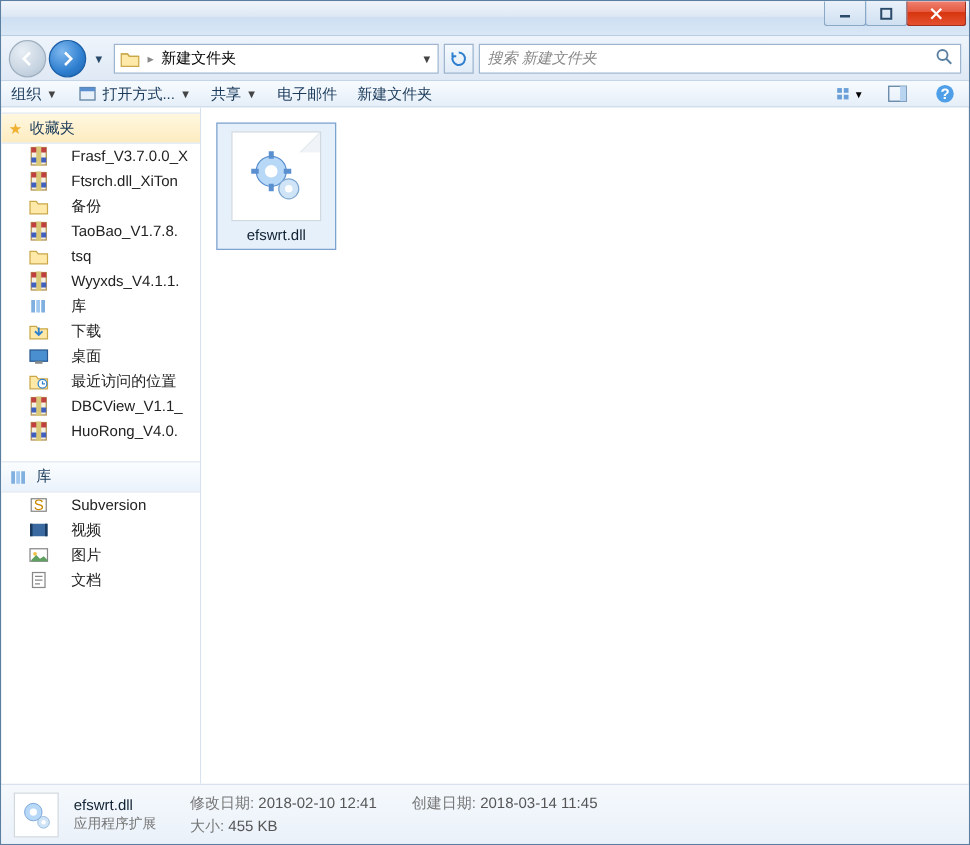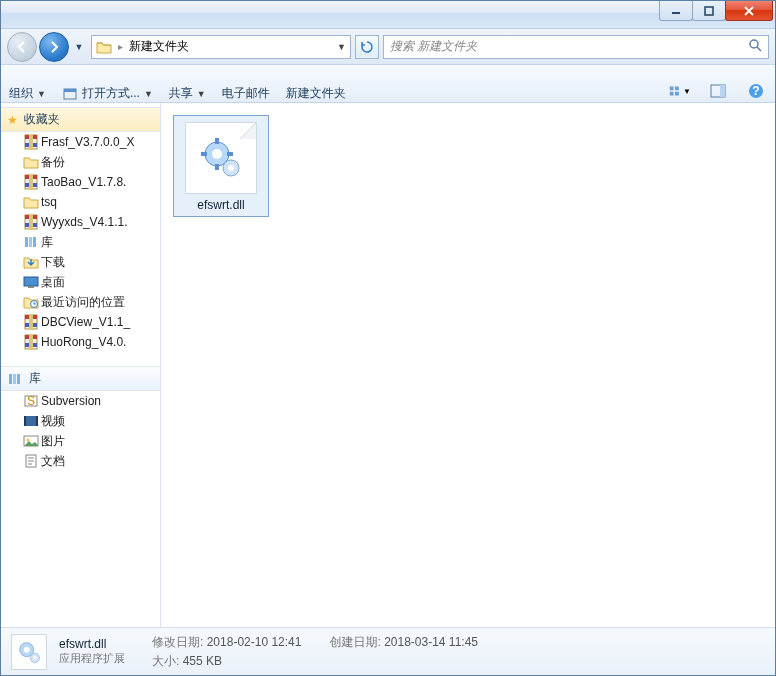--- a/index.html
+++ b/index.html
@@ -21,32 +21,32 @@
 .navcircle svg { width: 14px; height: 14px; }
 .addrbox { flex: 0 0 260px; height: 24px; background: #fff; border: 1px solid #9db5cf; display: flex; align-items: center; padding: 0 4px; gap: 6px; }
 .addrbox .foldericon { width: 16px; height: 14px; }
 .addrbox .sep { color: #888; font-size: 10px; }
 .addrbox .dd { margin-left: auto; color: #444; font-size: 9px; }
 .refreshbtn { width: 24px; height: 24px; border: 1px solid #9db5cf; background: linear-gradient(to bottom,#f5faff,#e2ecf7); display:flex; align-items:center; justify-content:center; }
 .searchbox { flex: 1; height: 24px; background: #fff; border: 1px solid #9db5cf; display: flex; align-items: center; padding: 0 6px; color: #888; font-style: italic; text-align: right; }
 .searchbox .mag { margin-left: auto; font-style: normal; color: #5a7fa0; }
 
 
-.toolbar { height: 38px; background: linear-gradient(to bottom, #f7fbff, #e5eef8); border-bottom: 1px solid #c4d5e8; display: flex; align-items: flex-end; padding: 0 8px; gap: 16px; }
+.toolbar { height: 21px; background: linear-gradient(to bottom, #f7fbff, #e5eef8); border-bottom: 1px solid #c4d5e8; display: flex; align-items: center; padding: 0 8px; gap: 16px; }
 .toolbar .item { color: #1a3a5a; display: flex; align-items: center; gap: 4px; }
 .toolbar .item .dd { font-size: 9px; color: #444; }
 .toolbar .spacer { flex: 1; }
 .toolbar .iconbtn { width: 22px; height: 22px; display: flex; align-items: center; justify-content: center; }
 
 
 .main { flex: 1; display: flex; overflow: hidden; }
 .sidebar { width: 160px; border-right: 1px solid #d8e2ee; overflow: hidden; padding-top: 4px; background:#fff; }
 .side-hdr { background: linear-gradient(to bottom,#fbfdff,#eaf2fb); border-top:1px solid #e0e8f2; border-bottom:1px solid #e0e8f2; padding: 3px 6px; display: flex; align-items: center; gap: 6px; color:#1a3a5a; font-weight: normal; }
 .side-hdr.fav { background: linear-gradient(to bottom,#fff7e0,#fdecc0); }
-.side-item { padding: 2px 4px 2px 22px; display: flex; align-items: center; gap: 2px; white-space: nowrap; overflow: hidden; color:#222; height:20px; }
+.side-item { padding: 2px 4px 2px 22px; display: flex; align-items: center; gap: 18px; white-space: nowrap; overflow: hidden; color:#222; height:20px; }
 .side-group { margin-bottom: 14px; }
 .star { color: #f0b030; }
 
 .content { flex: 1; padding: 12px; background:#fff; }
 .fileitem { width: 96px; text-align: center; border: 1px solid #7da2ce; background: #e5f0fb; padding: 6px 4px 4px; }
 .fileitem .thumb { width: 72px; height: 72px; margin: 0 auto 4px; background: #fff; border: 1px solid #d0d8e0; position: relative; display:flex; align-items:center; justify-content:center; }
 .fileitem .thumb::before { content:""; position:absolute; top:0; right:0; width:16px; height:16px; background:linear-gradient(135deg, transparent 48%, #d0d8e0 50%, #f0f4f8 52%); }
 .fileitem .label { font-size: 12px; color: #123; }
 
 
@@ -187,20 +187,31 @@
             <div class="side-item">
               <span class="ico">
                 <svg class="rar-svg" viewBox="0 0 16 16">
                   <rect x="2" y="1" width="12" height="14" fill="#f5f0e0" stroke="#b09050"></rect>
                   <rect x="2" y="1" width="12" height="4" fill="#c04040"></rect>
                   <rect x="2" y="9" width="12" height="4" fill="#4060c0"></rect>
                   <rect x="6" y="0" width="4" height="16" fill="#d8c878"></rect>
                 </svg>
               </span>
               <span>Frasf_V3.7.0.0_X</span>
+            </div>
+            <div class="side-item">
+              <span class="ico">
+                <svg class="rar-svg" viewBox="0 0 16 16">
+                  <rect x="2" y="1" width="12" height="14" fill="#f5f0e0" stroke="#b09050"></rect>
+                  <rect x="2" y="1" width="12" height="4" fill="#c04040"></rect>
+                  <rect x="2" y="9" width="12" height="4" fill="#4060c0"></rect>
+                  <rect x="6" y="0" width="4" height="16" fill="#d8c878"></rect>
+                </svg>
+              </span>
+              <span>Ftsrch.dll_XiTon</span>
             </div>
             <div class="side-item">
               <span class="ico">
                 <svg class="folder-svg" viewBox="0 0 16 14">
                   <path d="M1 3 h5 l1.5 2 H15 v8 H1 z" fill="#ffe9a8" stroke="#caa84a"></path>
                 </svg>
               </span>
               <span>备份</span>
             </div>
             <div class="side-item">

